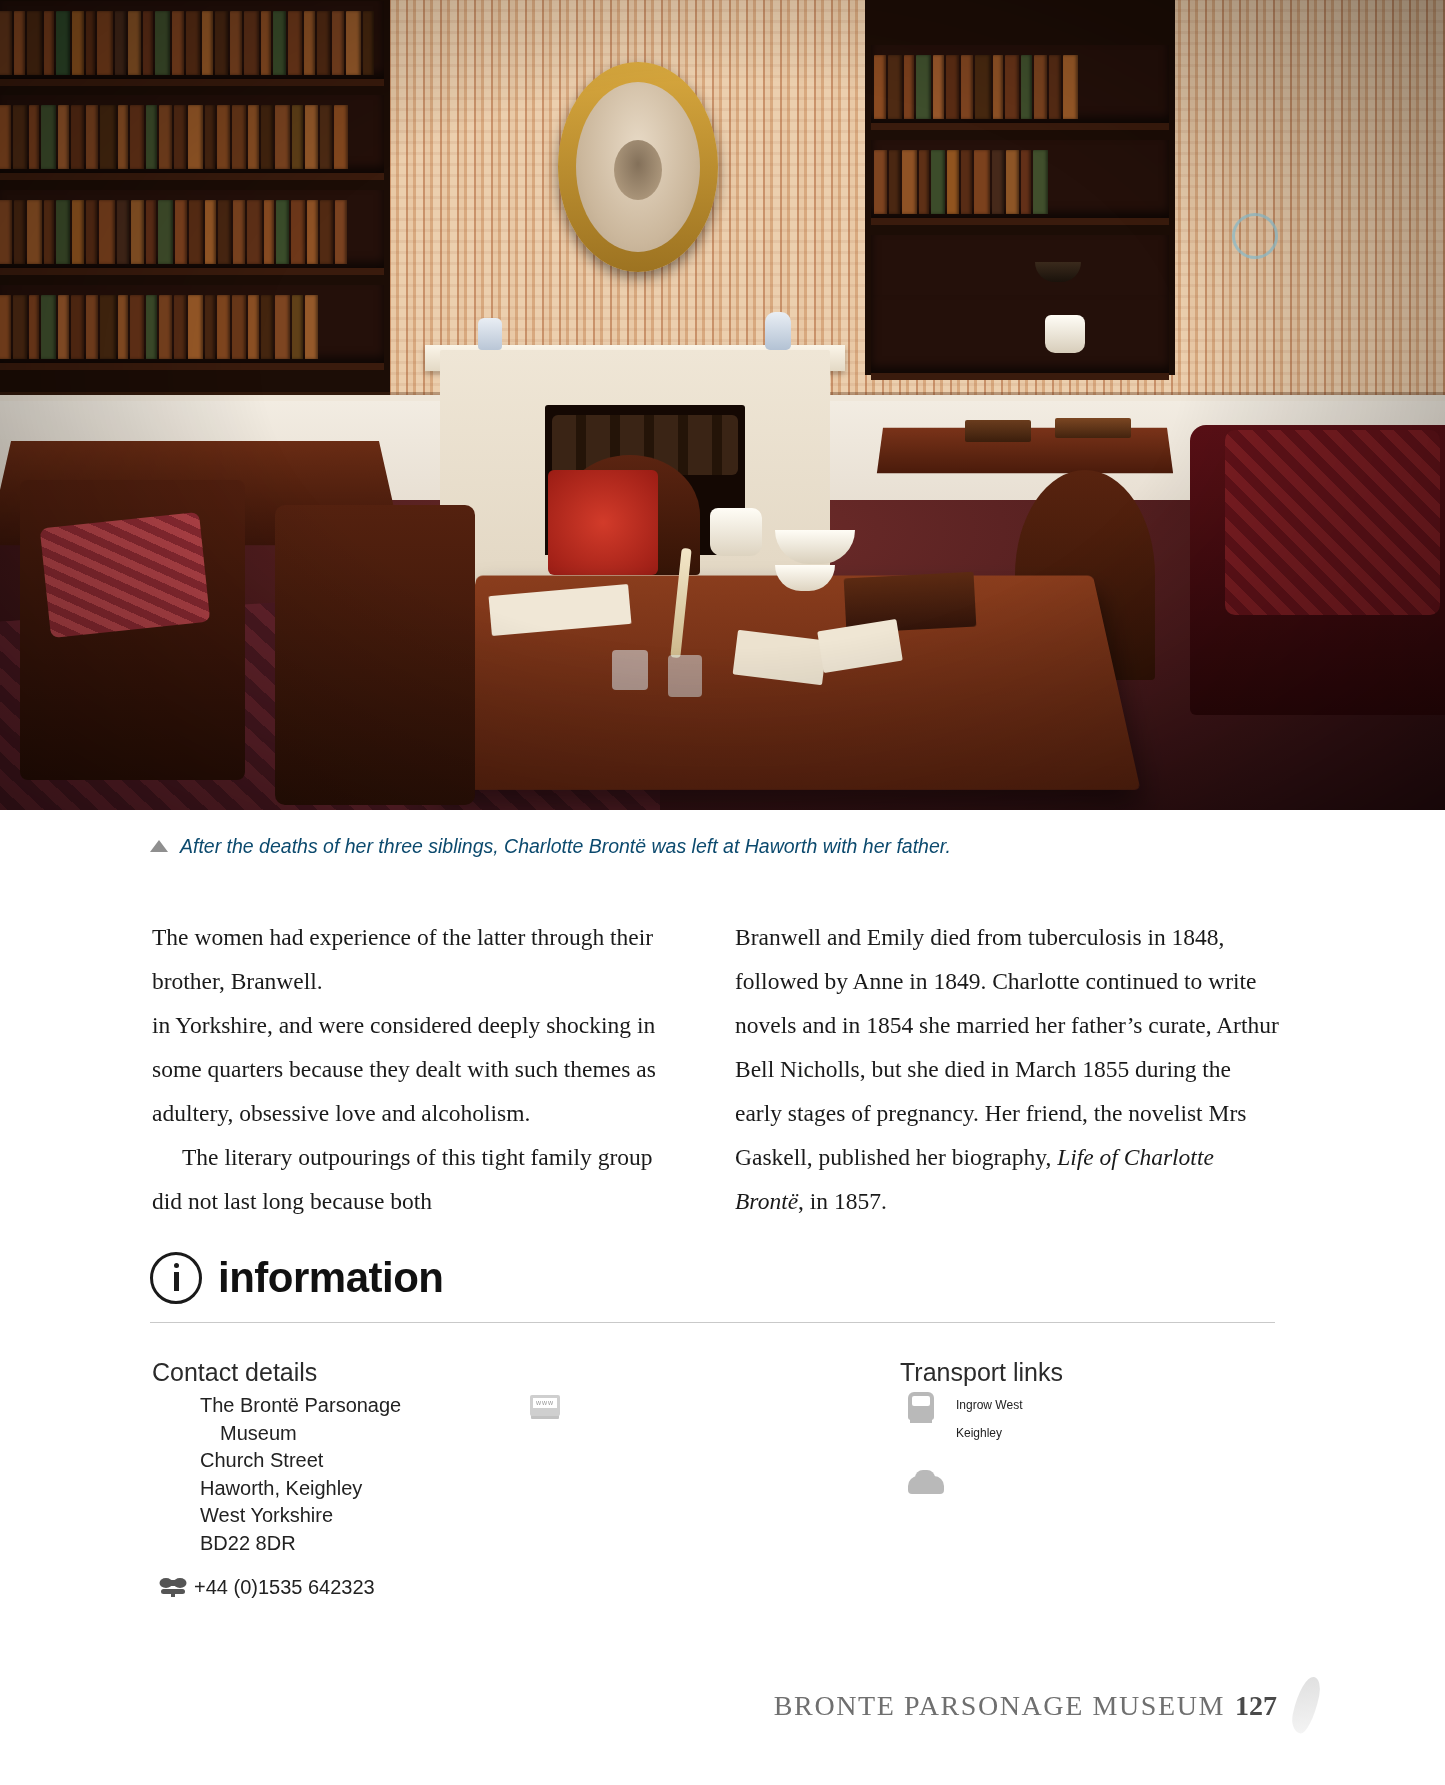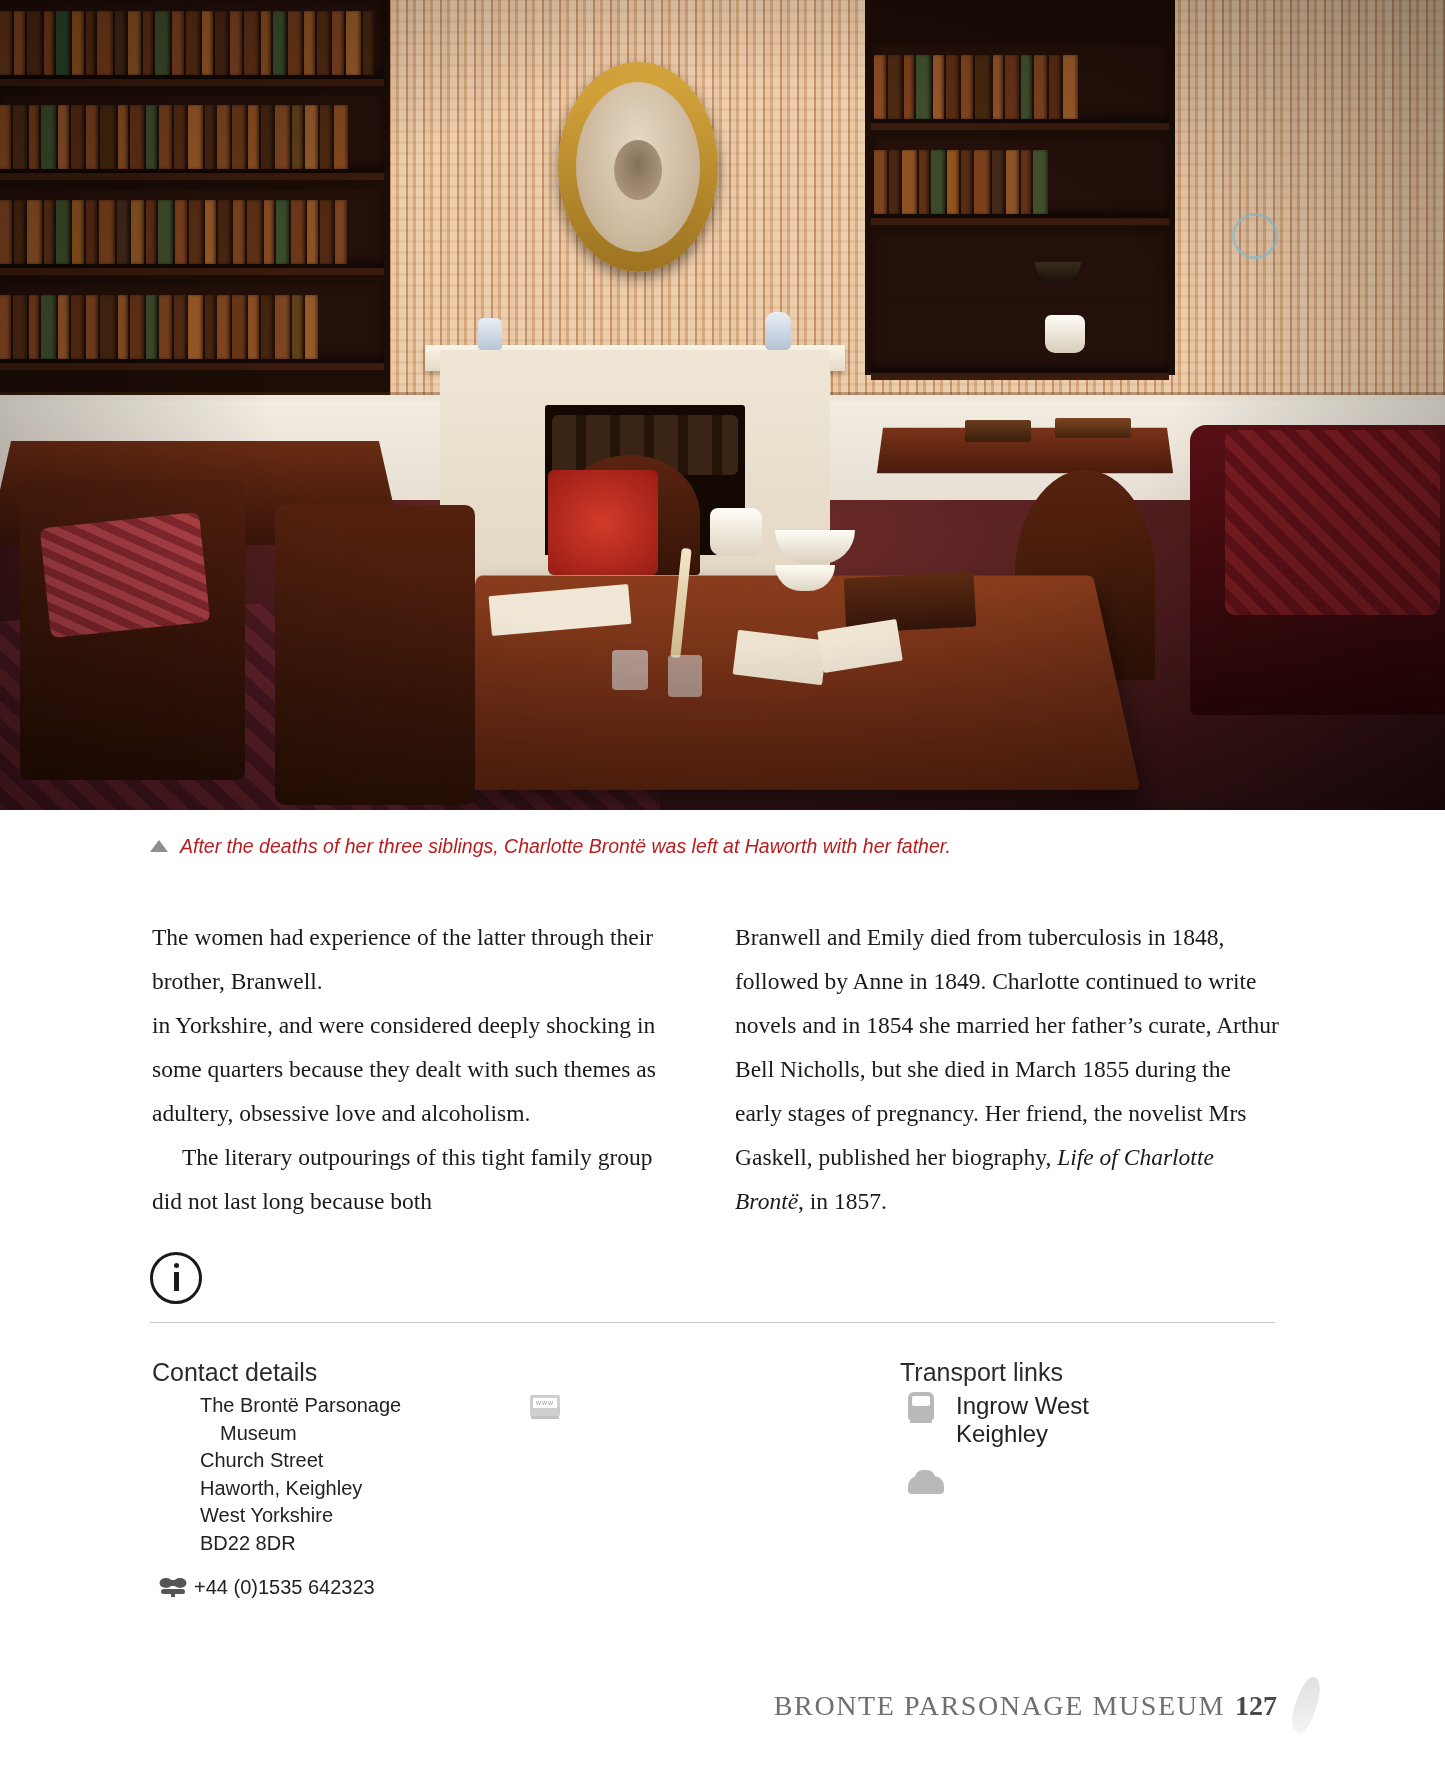--- a/index.html
+++ b/index.html
@@ -226,21 +226,21 @@
     pointer-events:none;
   }
 
   
   .caption {
     position: absolute;
     left: 150px; top: 832px; width: 1100px;
     font-size: 19.5px;
     line-height: 29px;
     font-style: italic;
-    color: #b91c1c;
+    color: #0c4a6e;
   }
   .caption-tri {
     position: absolute;
     left: 0; top: 8px;
     width: 0; height: 0;
     border-left: 9px solid transparent;
     border-right: 9px solid transparent;
     border-bottom: 12px solid #8f8f8f;
   }
   .caption-text { display: block; margin-left: 30px; }
@@ -321,21 +321,21 @@
     position: absolute;
     left: 530px; top: 1392px;
     display: flex;
     font-size: 20px; line-height: 27.5px; color: #222;
   }
   .web-row .label { margin-left: 44px; }
 
   .transport-item {
     position: absolute;
     display: flex;
-    font-size: 24px; line-height: 27.5px; color: #222;
+    font-size: 12px; line-height: 27.5px; color: #222;
   }
   .t-item-1 { left: 908px; top: 1392px; }
   .t-item-2 { left: 908px; top: 1472px; }
   .transport-item .label { margin-left: 48px; }
   .ico-www {
     width: 30px; height: 21px;
     background: #cfcfcf;
     border-radius: 2px;
     position: absolute; left: 0; top: 3px;
     box-shadow: 0 4px 0 -1px #c2c2c2;
@@ -632,20 +632,21 @@
 
 <div class="col col-right">
   <p><span>Branwell and Emily died from tuberculosis in 1848, followed by Anne in 1849. Charlotte continued to write novels and in 1854 she married her father’s curate, Arthur Bell Nicholls, but she died in March 1855 during the early stages of pregnancy. Her friend, the novelist Mrs Gaskell, published her biography, </span><em>Life of Charlotte Brontë</em><span>, in 1857.</span></p>
 </div>
 
 <div class="info-head">
   <div class="info-circle">
     <div class="dot"></div>
     <div class="stem"></div>
   </div>
+  <div class="info-title">information</div>
 </div>
 
 <div class="rule"></div>
 
 <div class="sec-title contact-title">Contact details</div>
 <div class="sec-title transport-title">Transport links</div>
 
 <div class="addr">
   <div>The Brontë Parsonage</div>
   <span class="sub">Museum</span>

